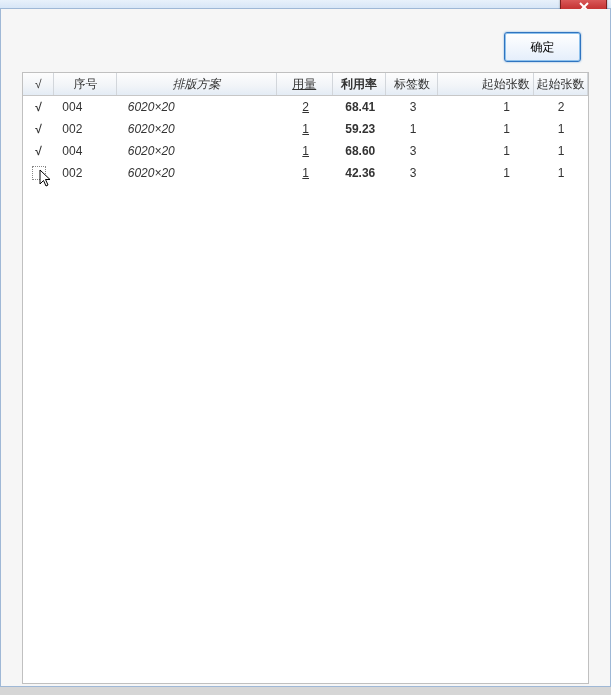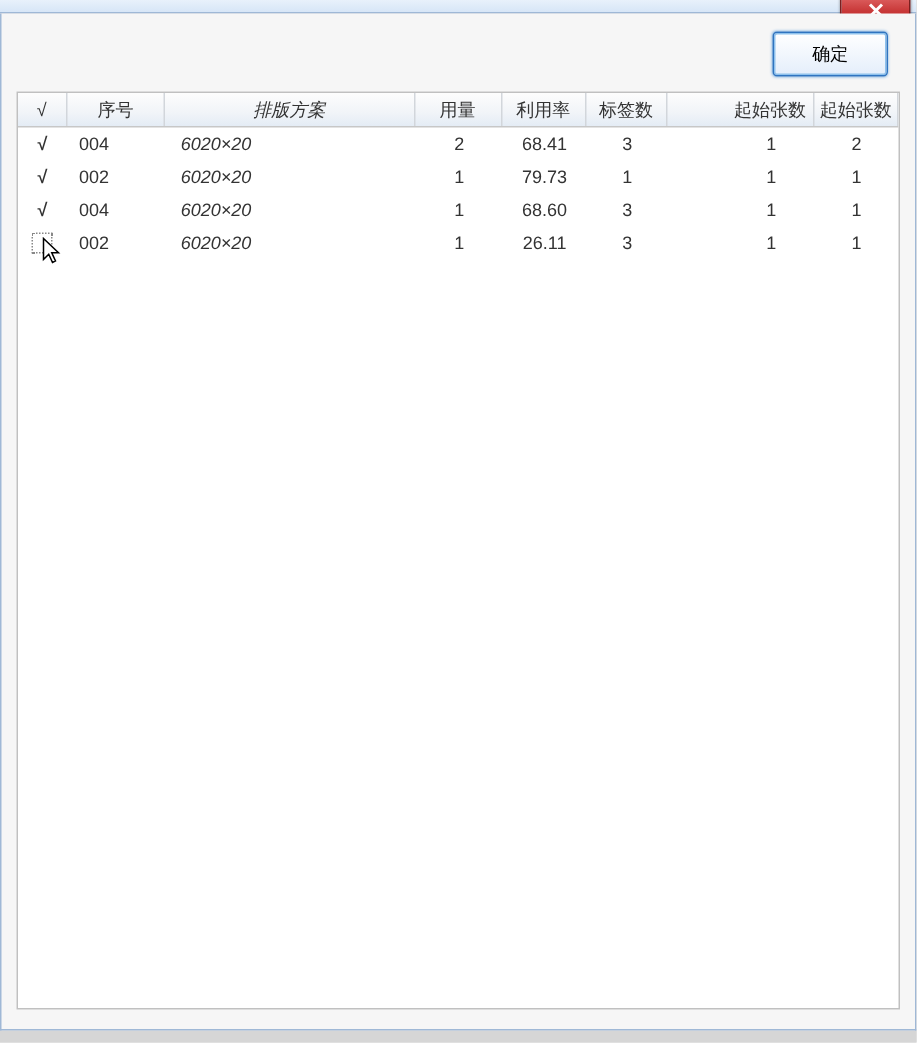--- a/index.html
+++ b/index.html
@@ -36,21 +36,21 @@
     box-shadow: 0 0 2px rgba(0,0,0,0.4);
   }
   .close-btn svg { display:block; }
   .window-body {
     background: #f6f6f6;
     border: 1px solid #9fb8d6;
     border-top: none;
     height: 678px;
     box-sizing: border-box;
     position: relative;
-    padding: 0;
+    padding: 11px;
   }
   .button-row {
     display: flex;
     justify-content: flex-end;
     gap: 20px;
     padding: 12px 18px 10px 0;
   }
   .btn {
     width: 75px;
     height: 28px;
@@ -103,22 +103,22 @@
   .g-cell {
     box-sizing: border-box;
     display: flex;
     align-items: center;
     justify-content: center;
     color: #333;
   }
   .col-check { width: 35px; justify-content: center; }
   .col-seq   { width: 70px;  justify-content: flex-start; padding-left: 8px;}
   .col-plan  { width: 178px; justify-content: flex-start; padding-left: 10px; font-style: italic;}
-  .col-qty   { width: 62px;  }
-  .col-util  { width: 60px;  }
+  .col-qty   { width: 62px; text-decoration: underline;  }
+  .col-util  { width: 60px; font-weight: bold;  }
   .col-tags  { width: 58px;  }
   .col-start { width: 62px; margin-left: 40px;  }
   .col-end   { width: 60px;  }
   .gh-cell.col-seq, .gh-cell.col-plan { justify-content: center; padding-left:0;}
   .checkmark {
     cursor: pointer;
     font-weight: bold;
     color: #333;
   }
   .checkmark-off {
@@ -193,21 +193,21 @@
           <div class="g-cell col-start">1</div>
           <div class="g-cell col-end">2</div>
         </div>
         <div class="grid-row">
           <div class="g-cell col-check">
             <span class="checkmark">√</span>
           </div>
           <div class="g-cell col-seq">002</div>
           <div class="g-cell col-plan">6020×20</div>
           <div class="g-cell col-qty">1</div>
-          <div class="g-cell col-util">79.73</div>
+          <div class="g-cell col-util">59.23</div>
           <div class="g-cell col-tags">1</div>
           <div class="g-cell col-start">1</div>
           <div class="g-cell col-end">1</div>
         </div>
         <div class="grid-row">
           <div class="g-cell col-check">
             <span class="checkmark">√</span>
           </div>
           <div class="g-cell col-seq">004</div>
           <div class="g-cell col-plan">6020×20</div>
@@ -217,21 +217,21 @@
           <div class="g-cell col-start">1</div>
           <div class="g-cell col-end">1</div>
         </div>
         <div class="grid-row">
           <div class="g-cell col-check">
             <div class="checkmark-off"></div>
           </div>
           <div class="g-cell col-seq">002</div>
           <div class="g-cell col-plan">6020×20</div>
           <div class="g-cell col-qty">1</div>
-          <div class="g-cell col-util">26.11</div>
+          <div class="g-cell col-util">42.36</div>
           <div class="g-cell col-tags">3</div>
           <div class="g-cell col-start">1</div>
           <div class="g-cell col-end">1</div>
         </div>
       </div>
 
     <svg class="cursor-overlay" style="left:16px; top:96px;" width="16" height="20" viewBox="0 0 16 20">
       <path d="M1 1 L1 15 L4.5 11.5 L7 17 L9 16 L6.5 10.5 L11 10.5 Z" fill="#ffffff" stroke="#000000" stroke-width="1"></path>
     </svg>
   </div>

